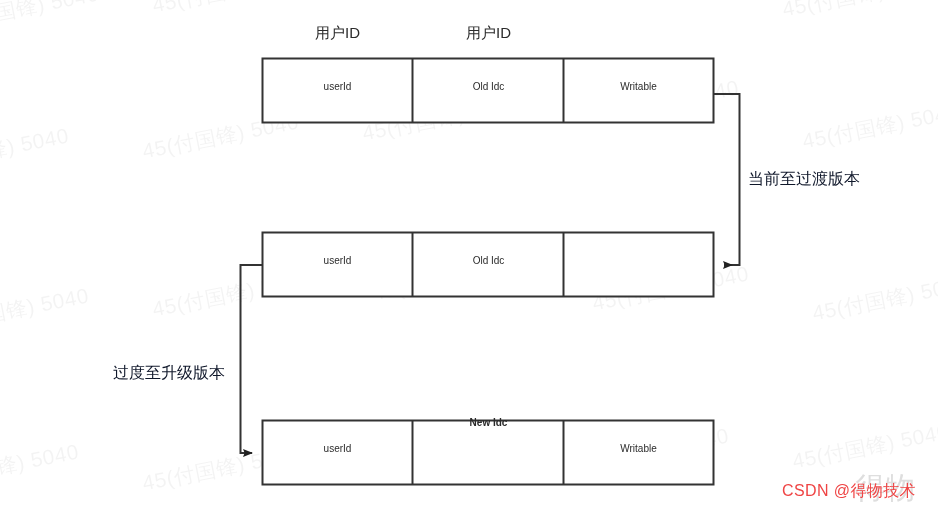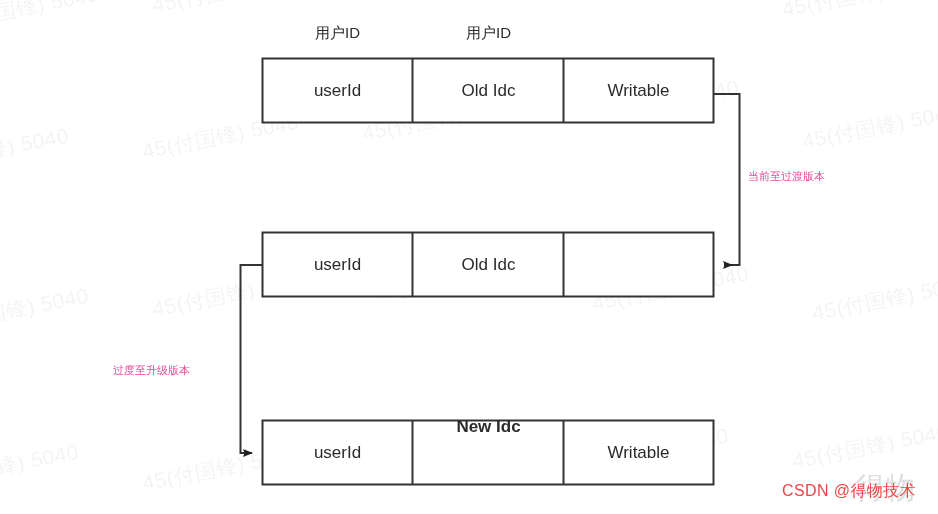--- a/index.html
+++ b/index.html
@@ -59,28 +59,28 @@
     z-index: 3;
     white-space: nowrap;
   }
   .col-header {
     font-size: 15px;
     color: #2b2b2b;
     text-align: center;
     font-weight: 400;
   }
   .cell-text {
-    font-size: 17px;
+    font-size: 10px;
     color: #2b2b2b;
     text-align: center;
     font-weight: 400;
   }
   .edge-label {
-    font-size: 11px;
-    color: #ec4899;
+    font-size: 16px;
+    color: #0f172a;
     font-weight: 400;
   }
 
   
   .csdn-wm {
     position: absolute;
     z-index: 4;
     left: 782px;
     top: 481px;
     font-size: 16px;

